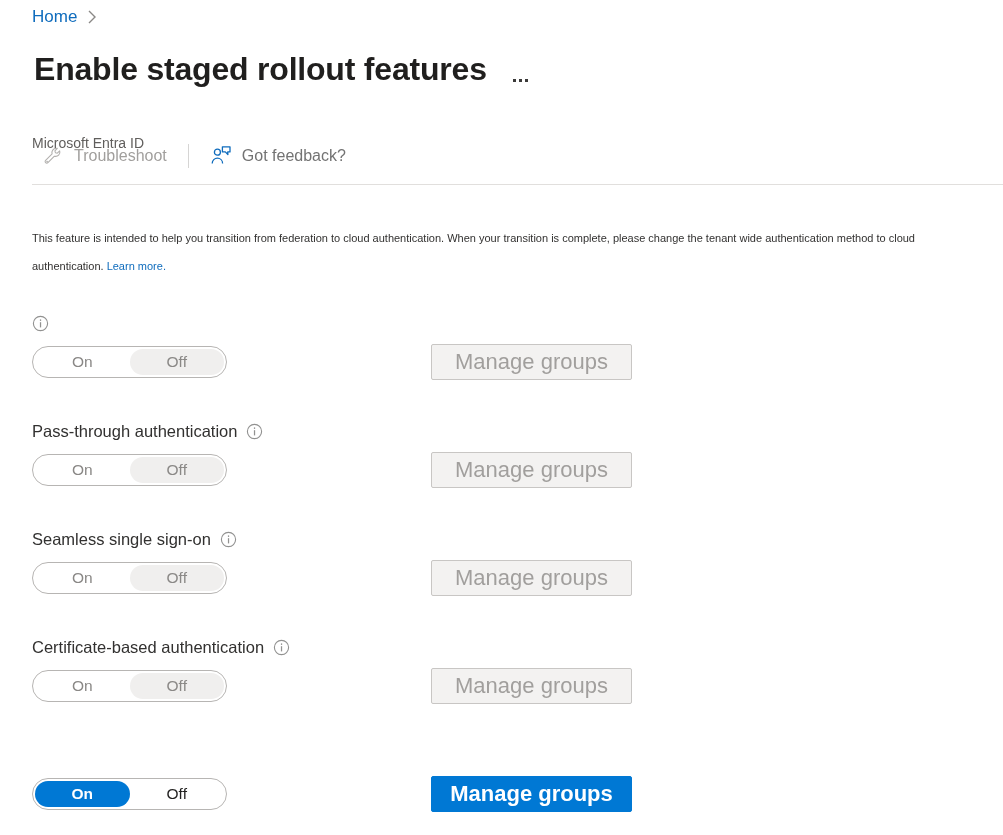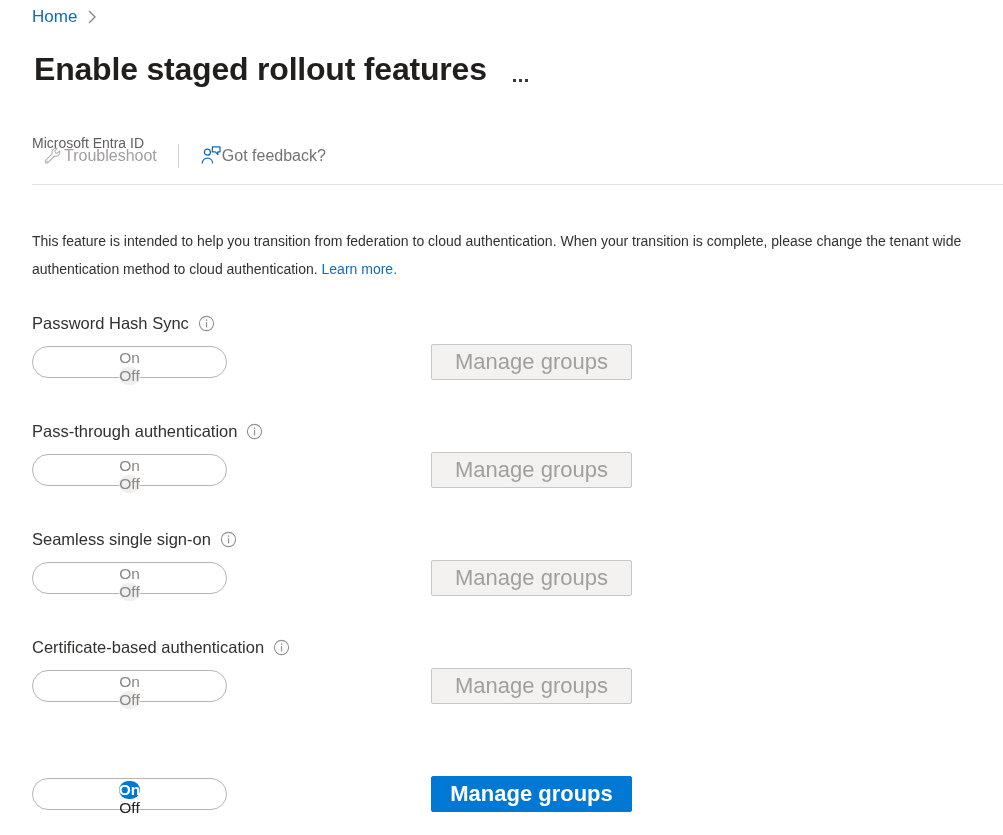--- a/index.html
+++ b/index.html
@@ -91,20 +91,21 @@
     display: flex;
     align-items: center;
     height: 40px;
   }
   .cmd-item {
     display: flex;
     align-items: center;
     height: 40px;
     padding: 0 10px;
     font-size: 16px;
+    gap: 10px;
     white-space: nowrap;
   }
   .cmd-item.disabled {
     color: #a19f9d;
     cursor: default;
   }
   .cmd-item.enabled {
     color: #737373;
     cursor: pointer;
   }
@@ -124,21 +125,21 @@
     height: 1px;
     background: #e1dfdd;
   }
 
   
   .description {
     position: absolute;
     left: 32px;
     top: 213px;
     width: 952px;
-    font-size: 14px;
+    font-size: 11px;
     line-height: 28px;
     color: #323130;
   }
   .learn-more {
     color: #0f6cbd;
     cursor: pointer;
   }
 
   
   .features {
@@ -182,21 +183,20 @@
     height: 32px;
     border: 1px solid #b7b5b3;
     border-radius: 16px;
     box-sizing: border-box;
     display: flex;
     align-items: center;
     background: #ffffff;
     padding: 2px;
     cursor: pointer;
     user-select: none;
-    flex-direction: column;
   }
   .toggle-half {
     flex: 1 1 50%;
     height: 26px;
     border-radius: 13px;
     display: flex;
     align-items: center;
     justify-content: center;
     font-size: 15.5px;
     box-sizing: border-box;
@@ -302,21 +302,20 @@
   </div>
 
   <div class="divider"></div>
 
   <p class="description"><span>This feature is intended to help you transition from federation to cloud authentication. When your transition is complete, please change the tenant wide authentication method to cloud authentication. </span><span class="learn-more">Learn more.</span></p>
 
   <div class="features">
 
     <div class="feature-row">
       <div class="feature-label-line">
-        <span class="feature-label">Password Hash Sync</span>
         <span class="info-icon">
           <svg width="17" height="17" viewBox="0 0 17 17" aria-hidden="true">
             <circle cx="8.5" cy="8.5" r="7.1" fill="none" stroke="#919190" stroke-width="1.1"></circle>
             <rect x="7.9" y="7.2" width="1.25" height="5.2" fill="#919190"></rect>
             <rect x="7.9" y="4.4" width="1.25" height="1.5" fill="#919190"></rect>
           </svg>
         </span>
       </div>
       <div class="toggle off">
         <div class="toggle-half on-half">On</div>

